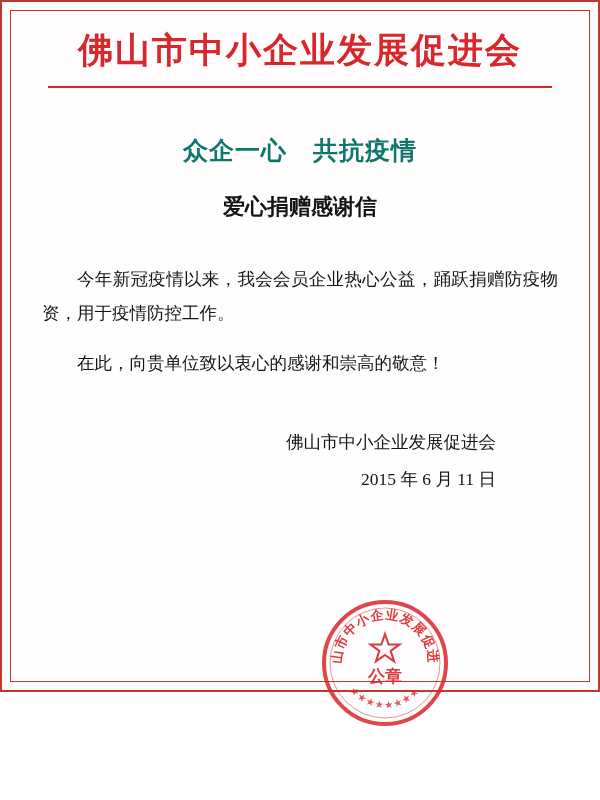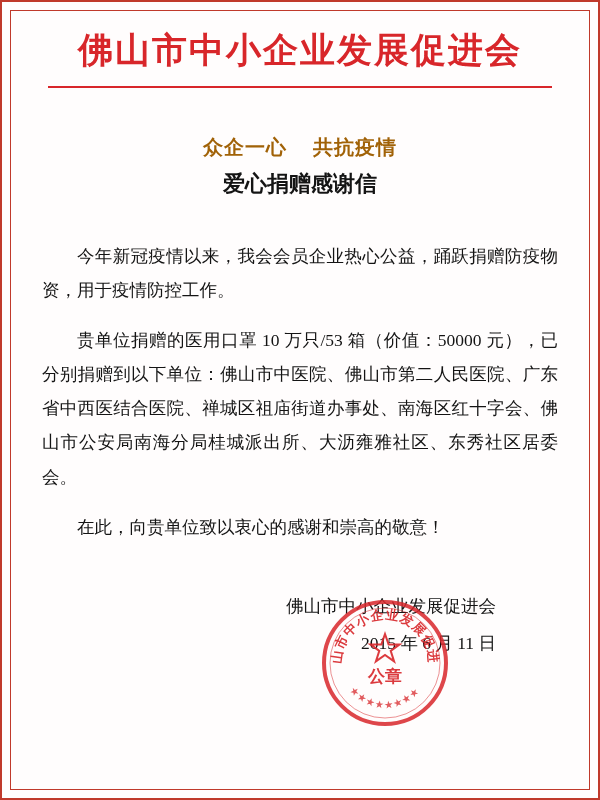--- a/index.html
+++ b/index.html
@@ -10,21 +10,21 @@
     width: 600px;
     height: 800px;
     background: #ffffff;
     font-family: "Liberation Serif", "DejaVu Serif", serif;
     color: #111111;
     overflow: hidden;
   }
   .page {
     position: relative;
     width: 600px;
-    height: 800px;
+    height: 692px;
     box-sizing: border-box;
     border: 2px solid #c0392b;
     background: #fffdfd;
   }
   .inner-frame {
     position: absolute;
     left: 8px;
     top: 8px;
     right: 8px;
     bottom: 8px;
@@ -50,35 +50,35 @@
   .rule {
     height: 2px;
     background: #d8262a;
     margin: 14px 6px 0 6px;
   }
   .title-block {
     text-align: center;
     margin-top: 46px;
   }
   .title-main {
-    font-size: 20px;
+    font-size: 25px;
     font-weight: bold;
     letter-spacing: 1px;
-    color: #a16207;
+    color: #0f766e;
     font-family: "DejaVu Serif", "Liberation Serif", serif;
     margin-top: 8px;
   }
   .title-main .gap {
     display: inline-block;
     width: 26px;
   }
   .title-sub {
     font-size: 22px;
     font-weight: bold;
-    margin-top: 8px;
+    margin-top: 25px;
     color: #141414;
     font-family: "DejaVu Serif", "Liberation Serif", serif;
   }
   .body-block {
     margin-top: 40px;
     font-size: 17.5px;
     line-height: 1.95;
     color: #141414;
   }
   .addressee {
@@ -123,21 +123,20 @@
 
     <div class="title-block">
       <div class="title-main">
         <span>众企一心</span><span class="gap"></span><span>共抗疫情</span>
       </div>
       <div class="title-sub">爱心捐赠感谢信</div>
     </div>
 
     <div class="body-block">
       <div class="para">今年新冠疫情以来，我会会员企业热心公益，踊跃捐赠防疫物资，用于疫情防控工作。</div>
-      <div class="para">贵单位捐赠的医用口罩 10 万只/53 箱（价值：50000 元），已分别捐赠到以下单位：佛山市中医院、佛山市第二人民医院、广东省中西医结合医院、禅城区祖庙街道办事处、南海区红十字会、佛山市公安局南海分局桂城派出所、大沥雍雅社区、东秀社区居委会。</div>
       <div class="para">在此，向贵单位致以衷心的感谢和崇高的敬意！</div>
     </div>
 
     <div class="signature">
       <div>佛山市中小企业发展促进会</div>
       <div>2015 年 6 月 11 日</div>
     </div>
 
   </div>
 

